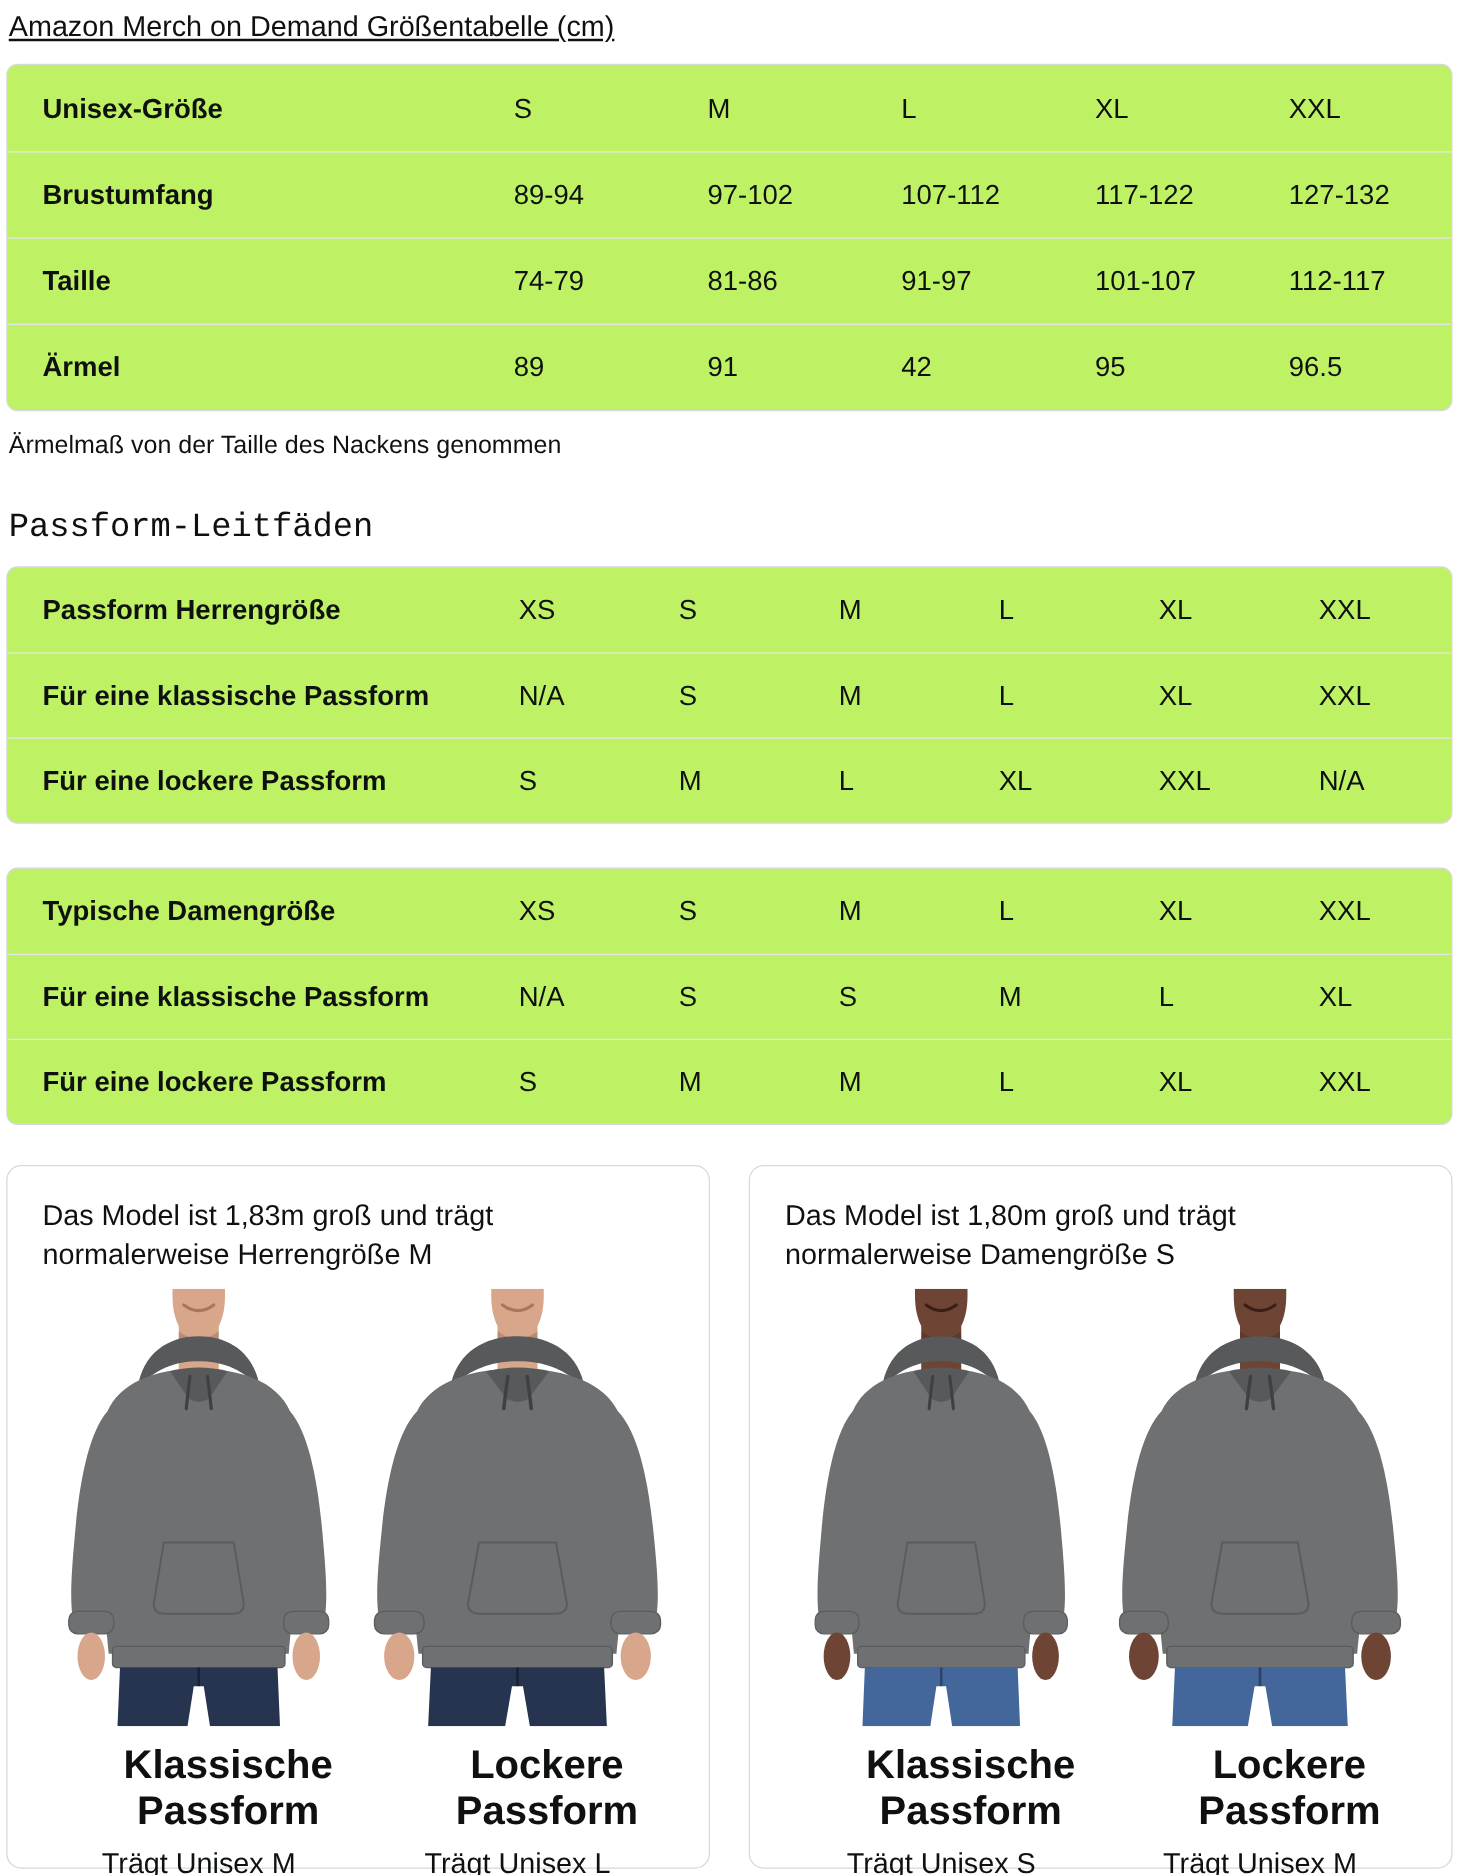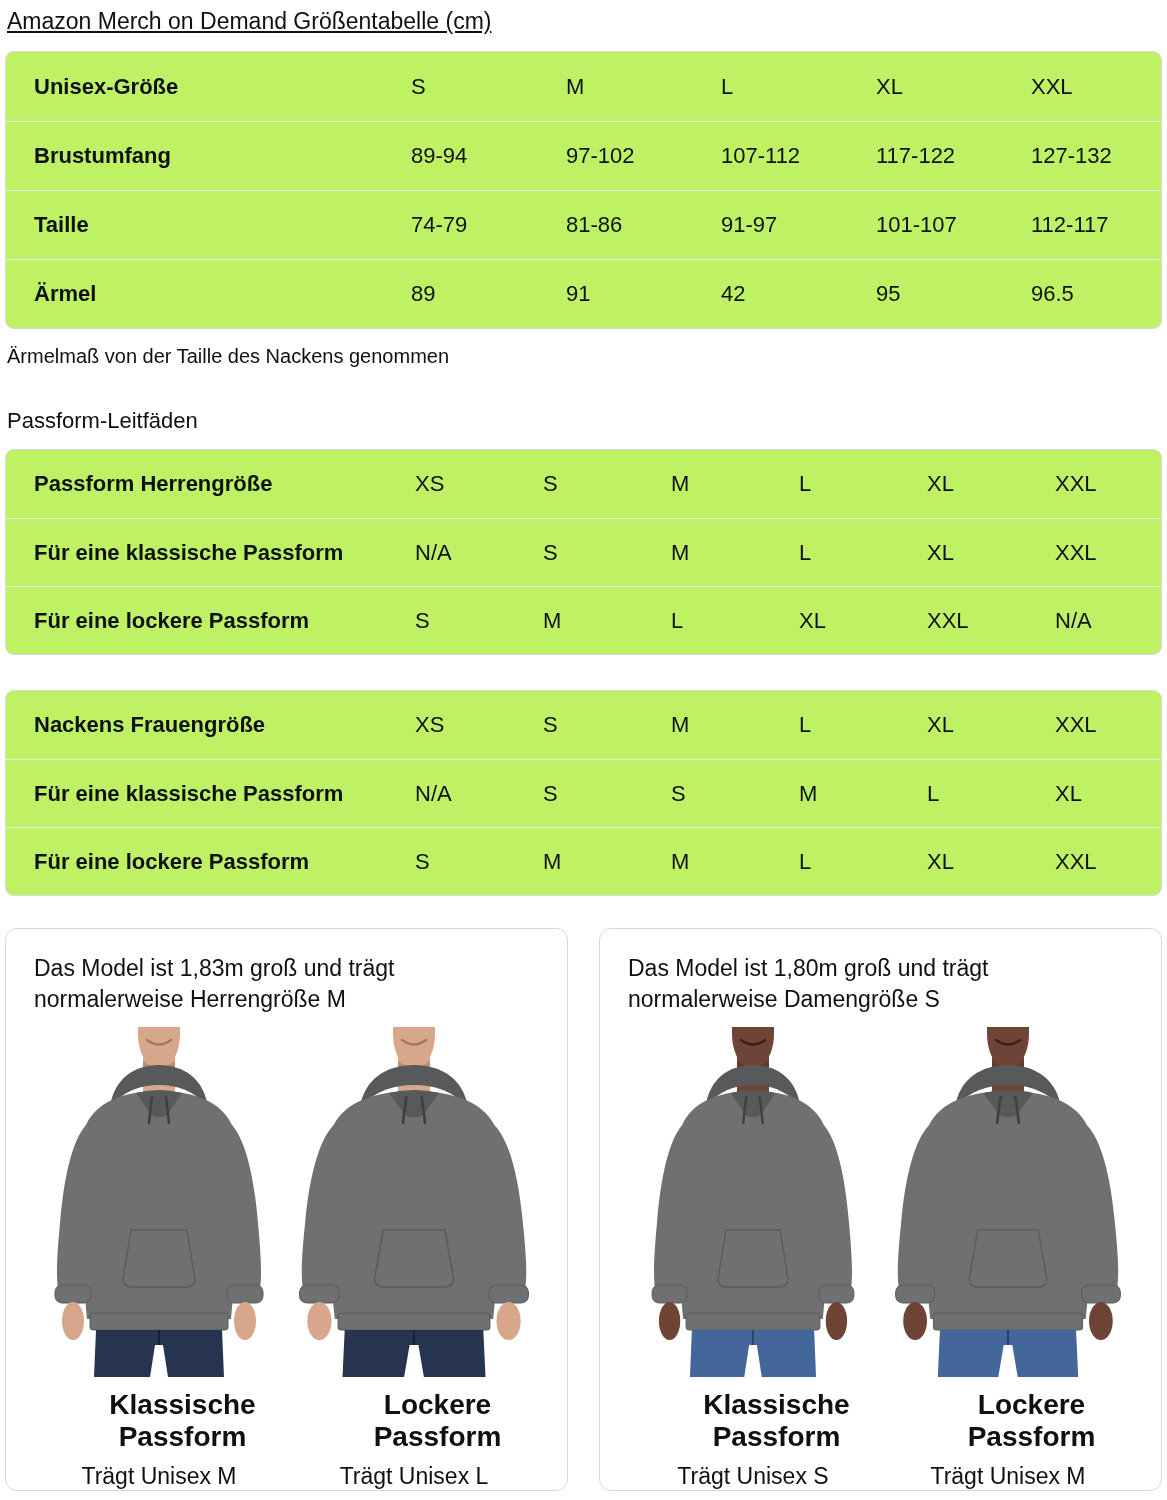--- a/index.html
+++ b/index.html
@@ -35,35 +35,35 @@
   .t6 .trow{height:68px;}
   .trow + .trow{border-top:1px solid var(--row-divider);}
   .tlabel{font-weight:700;font-size:22px;padding-left:28px;}
   .tcell{font-size:22px;}
   .t5 .tlabel{flex:0 0 405px;}
   .t5 .tcell{flex:0 0 155px;}
   .t6 .tlabel{flex:0 0 409px;}
   .t6 .tcell{flex:0 0 128px;}
 
   .footnote{font-size:20px;margin:16px 0 0 0;padding-left:2px;}
-  .section-heading{font-size:22px;font-weight:400;margin:40px 0 15px 0;padding-left:2px;}
+  .section-heading{font-size:27px;font-weight:400;margin:40px 0 15px 0;padding-left:2px;font-family:Liberation Mono, monospace;}
   .table-gap{margin-top:35px;}
 
   .cards{display:flex;gap:31px;margin-top:32px;}
   .card{
     flex:1 1 0;
     height:563px;
     border:1px solid var(--table-border);
     border-radius:12px;
     padding:24px 28px 20px 28px;
   }
   .card-desc{font-size:23px;line-height:31px;max-width:480px;margin:0 0 12px 0;}
   .figures{display:flex;justify-content:space-between;}
   .figure{width:250px;display:flex;flex-direction:column;align-items:center;}
-  .fit-label{font-weight:700;font-size:28px;margin-top:12px;text-align:center;margin-left:47px;}
+  .fit-label{font-weight:700;font-size:32px;margin-top:12px;text-align:center;margin-left:47px;}
   .size-label{font-size:23px;margin-top:10px;text-align:center;}
 
   
   .model-illustration{display:block;}
   .model-male{--skin:var(--skin-male);--jeans:var(--jeans-male);--mouth:#A9765C;}
   .model-female{--skin:var(--skin-female);--jeans:var(--jeans-female);--mouth:#3A1F18;}
   .skin{fill:var(--skin);}
   .mouth{fill:none;stroke:var(--mouth);stroke-width:2.5;stroke-linecap:round;}
   .shade{fill:#000;}
   .hood{fill:var(--hood-shadow);}
@@ -146,21 +146,21 @@
         <div class="tcell">M</div>
         <div class="tcell">L</div>
         <div class="tcell">XL</div>
         <div class="tcell">XXL</div>
         <div class="tcell">N/A</div>
       </div>
     </div>
 
   <div class="size-table t6 table-gap">
       <div class="trow">
-        <div class="tlabel">Nackens Frauengröße</div>
+        <div class="tlabel">Typische Damengröße</div>
         <div class="tcell">XS</div>
         <div class="tcell">S</div>
         <div class="tcell">M</div>
         <div class="tcell">L</div>
         <div class="tcell">XL</div>
         <div class="tcell">XXL</div>
       </div>
       <div class="trow">
         <div class="tlabel">Für eine klassische Passform</div>
         <div class="tcell">N/A</div>

